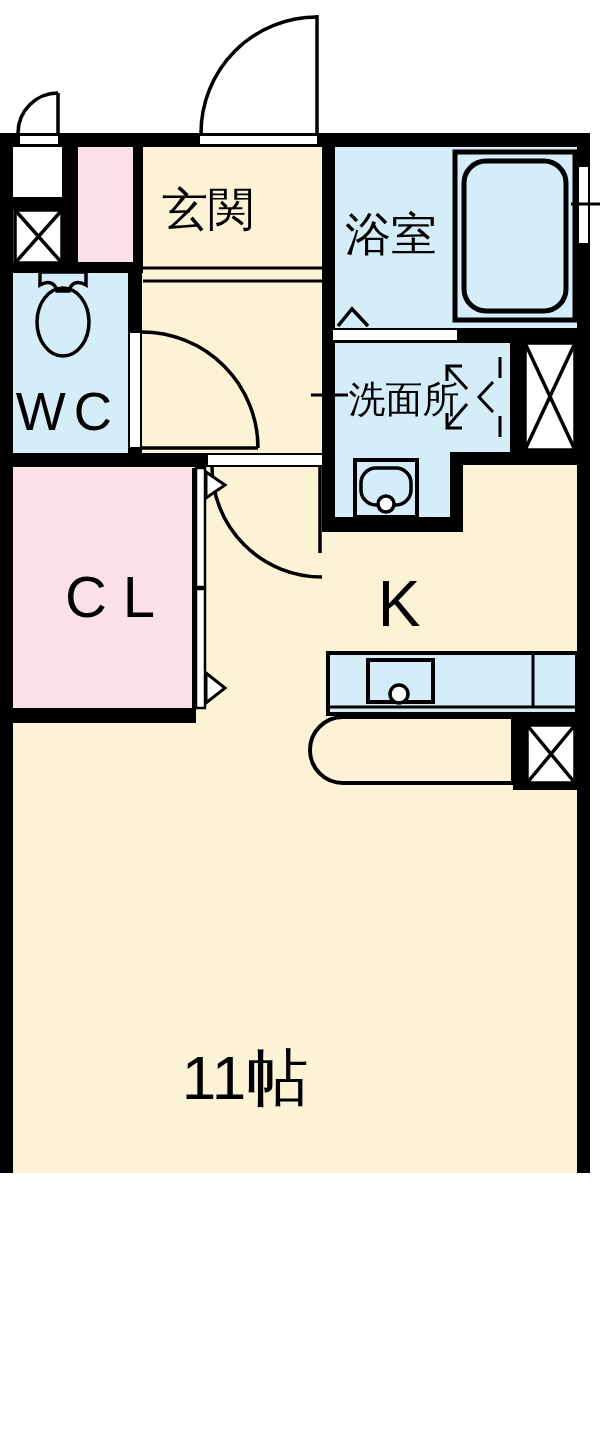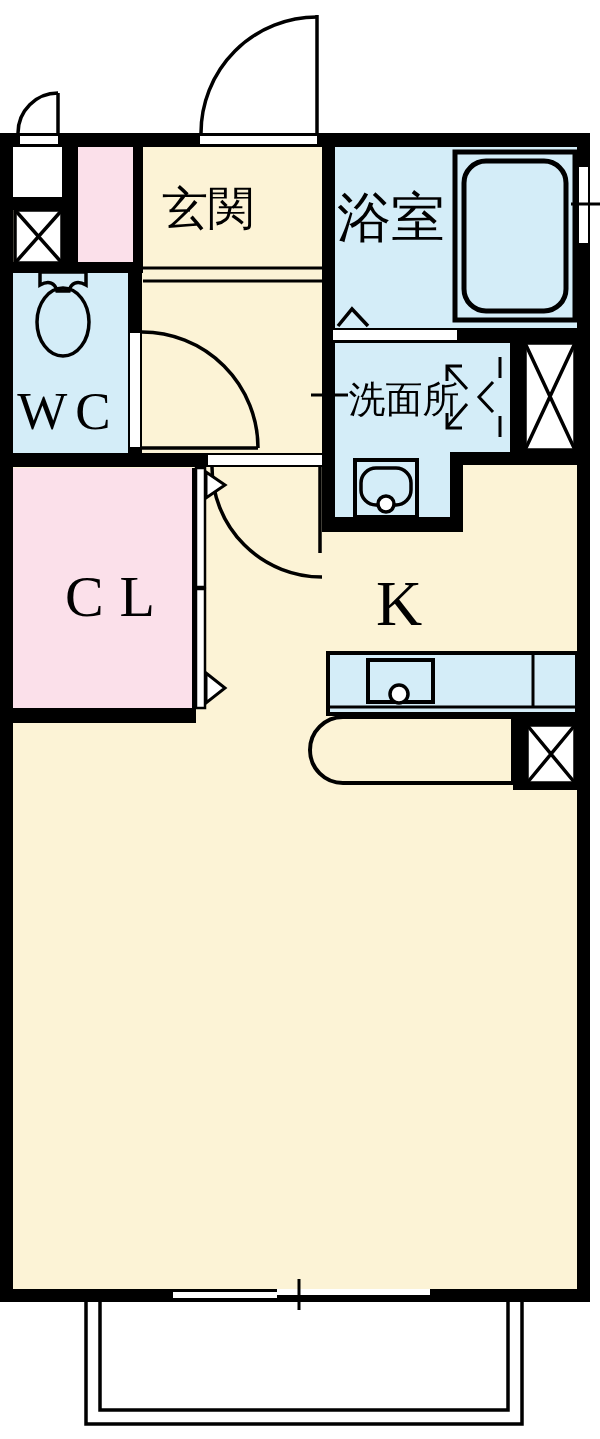--- a/index.html
+++ b/index.html
@@ -1,33 +1,33 @@
 <!DOCTYPE html>
 <html><head>
 <meta charset="utf-8">
 <style>
   html,body{margin:0;padding:0;background:#ffffff;}
   .plan{
     position:relative;
     width:600px;
-    height:1439px;
+    height:1173px;
     background:#ffffff;
     overflow:hidden;
-    font-family:Liberation Serif, serif;
+    font-family:Liberation Sans, sans-serif;
   }
   .plan svg{position:absolute;left:0;top:0;}
   .label{
     position:absolute;
     transform:translate(-50%,-50%);
     color:#000;
     white-space:nowrap;
     line-height:1;
   }
   .lb-genkan{left:208px;top:209px;font-size:46px;}
-  .lb-bath{left:391px;top:218px;font-size:54px;}
+  .lb-bath{left:391px;top:234px;font-size:46px;}
   .lb-wc{left:68px;top:411px;font-size:53px;letter-spacing:8px;}
   .lb-wash{left:404px;top:399px;font-size:37px;}
   .lb-cl{left:86px;top:597px;font-size:58px;letter-spacing:16px;margin-left:32px;}
   .lb-k{left:399px;top:604px;font-size:64px;}
   .lb-room{left:235px;top:911px;font-size:66px;}
   .lb-size{left:245px;top:1078px;font-size:62px;}
   .lb-balcony{left:293px;top:1354px;font-size:46px;}
 </style>
 </head>
 <body>
@@ -158,14 +158,15 @@
       <path d="M299,1279 V1310"></path>
     </g>
   </svg>
 
   <div class="label lb-genkan">玄関</div>
   <div class="label lb-bath">浴室</div>
   <div class="label lb-wc">WC</div>
   <div class="label lb-wash">洗面所</div>
   <div class="label lb-cl">CL</div>
   <div class="label lb-k">K</div>
+  <div class="label lb-size">11帖</div>
 
 </div>
 
 </body></html>

